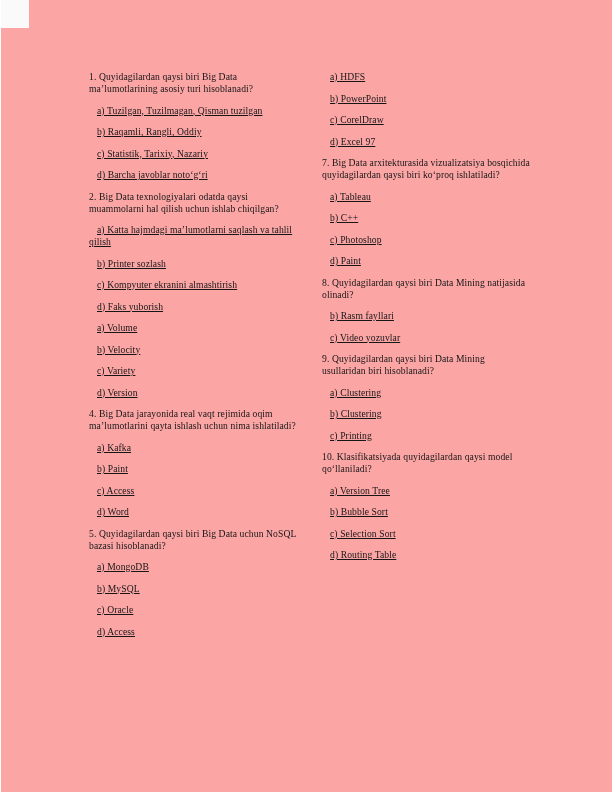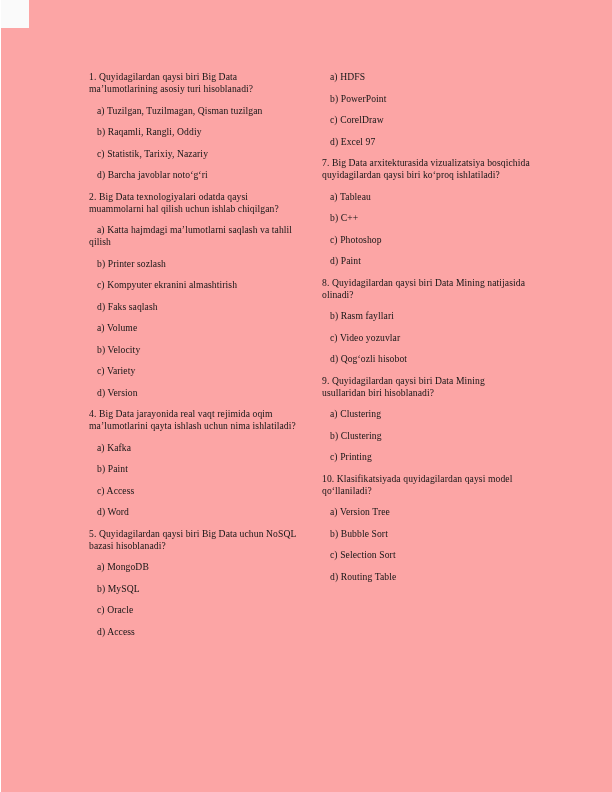--- a/index.html
+++ b/index.html
@@ -29,38 +29,38 @@
     width: 208px;
     font-size: 9.6px;
     line-height: 12px;
     color: #161616;
     letter-spacing: 0.1px;
   }
   .col-left  { left: 88px; }
   .col-right { left: 321px; }
   .col p { margin: 0 0 9.5px 0; }
   .stem { text-indent: 0; }
-  .option { text-indent: 8px; }
+  .option { text-indent: 8px; text-decoration: underline; }
 </style>
 </head>
 <body style="background: rgb(255, 255, 255);">
 
 <div class="page">
   <div class="corner-artifact" style="background: rgb(250, 250, 250);"></div>
   <div class="col col-left" id="col1" style="color: rgb(22, 22, 22);">
       <p class="stem">1. Quyidagilardan qaysi biri Big Data ma’lumotlarining asosiy turi hisoblanadi?</p>
       <p class="option">a) Tuzilgan, Tuzilmagan, Qisman tuzilgan</p>
       <p class="option">b) Raqamli, Rangli, Oddiy</p>
       <p class="option">c) Statistik, Tarixiy, Nazariy</p>
       <p class="option">d) Barcha javoblar noto‘g‘ri</p>
       <p class="stem">2. Big Data texnologiyalari odatda qaysi muammolarni hal qilish uchun ishlab chiqilgan?</p>
       <p class="option">a) Katta hajmdagi ma’lumotlarni saqlash va tahlil qilish</p>
       <p class="option">b) Printer sozlash</p>
       <p class="option">c) Kompyuter ekranini almashtirish</p>
-      <p class="option">d) Faks saqlash</p>
+      <p class="option">d) Faks yuborish</p>
       <p class="option">a) Volume</p>
       <p class="option">b) Velocity</p>
       <p class="option">c) Variety</p>
       <p class="option">d) Version</p>
       <p class="stem">4. Big Data jarayonida real vaqt rejimida oqim ma’lumotlarini qayta ishlash uchun nima ishlatiladi?</p>
       <p class="option">a) Kafka</p>
       <p class="option">b) Paint</p>
       <p class="option">c) Access</p>
       <p class="option">d) Word</p>
       <p class="stem">5. Quyidagilardan qaysi biri Big Data uchun NoSQL bazasi hisoblanadi?</p>
@@ -75,21 +75,20 @@
       <p class="option">c) CorelDraw</p>
       <p class="option">d) Excel 97</p>
       <p class="stem">7. Big Data arxitekturasida vizualizatsiya bosqichida quyidagilardan qaysi biri ko‘proq ishlatiladi?</p>
       <p class="option">a) Tableau</p>
       <p class="option">b) C++</p>
       <p class="option">c) Photoshop</p>
       <p class="option">d) Paint</p>
       <p class="stem">8. Quyidagilardan qaysi biri Data Mining natijasida olinadi?</p>
       <p class="option">b) Rasm fayllari</p>
       <p class="option">c) Video yozuvlar</p>
-      <p class="option">d) Qog‘ozli hisobot</p>
       <p class="stem">9. Quyidagilardan qaysi biri Data Mining usullaridan biri hisoblanadi?</p>
       <p class="option">a) Clustering</p>
       <p class="option">b) Clustering</p>
       <p class="option">c) Printing</p>
       <p class="stem">10. Klasifikatsiyada quyidagilardan qaysi model qo‘llaniladi?</p>
       <p class="option">a) Version Tree</p>
       <p class="option">b) Bubble Sort</p>
       <p class="option">c) Selection Sort</p>
       <p class="option">d) Routing Table</p>
     </div>

